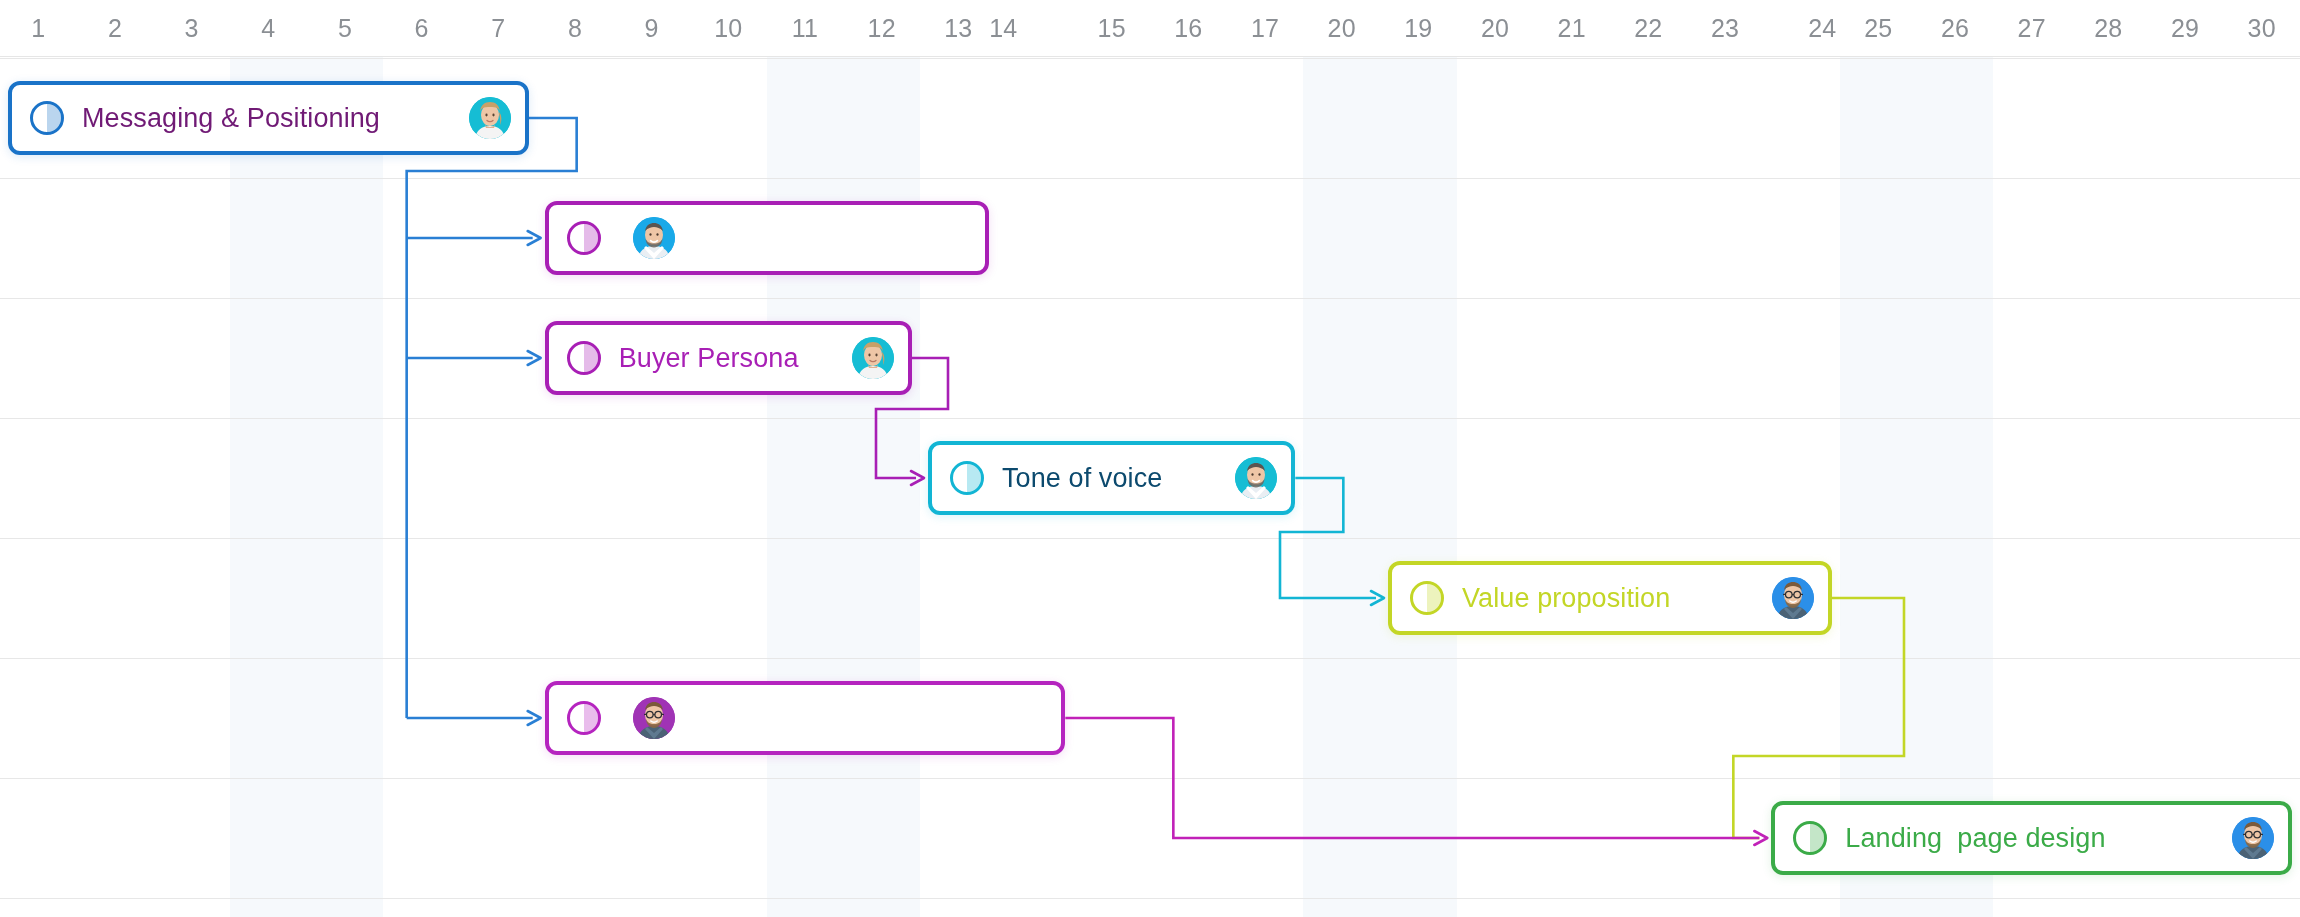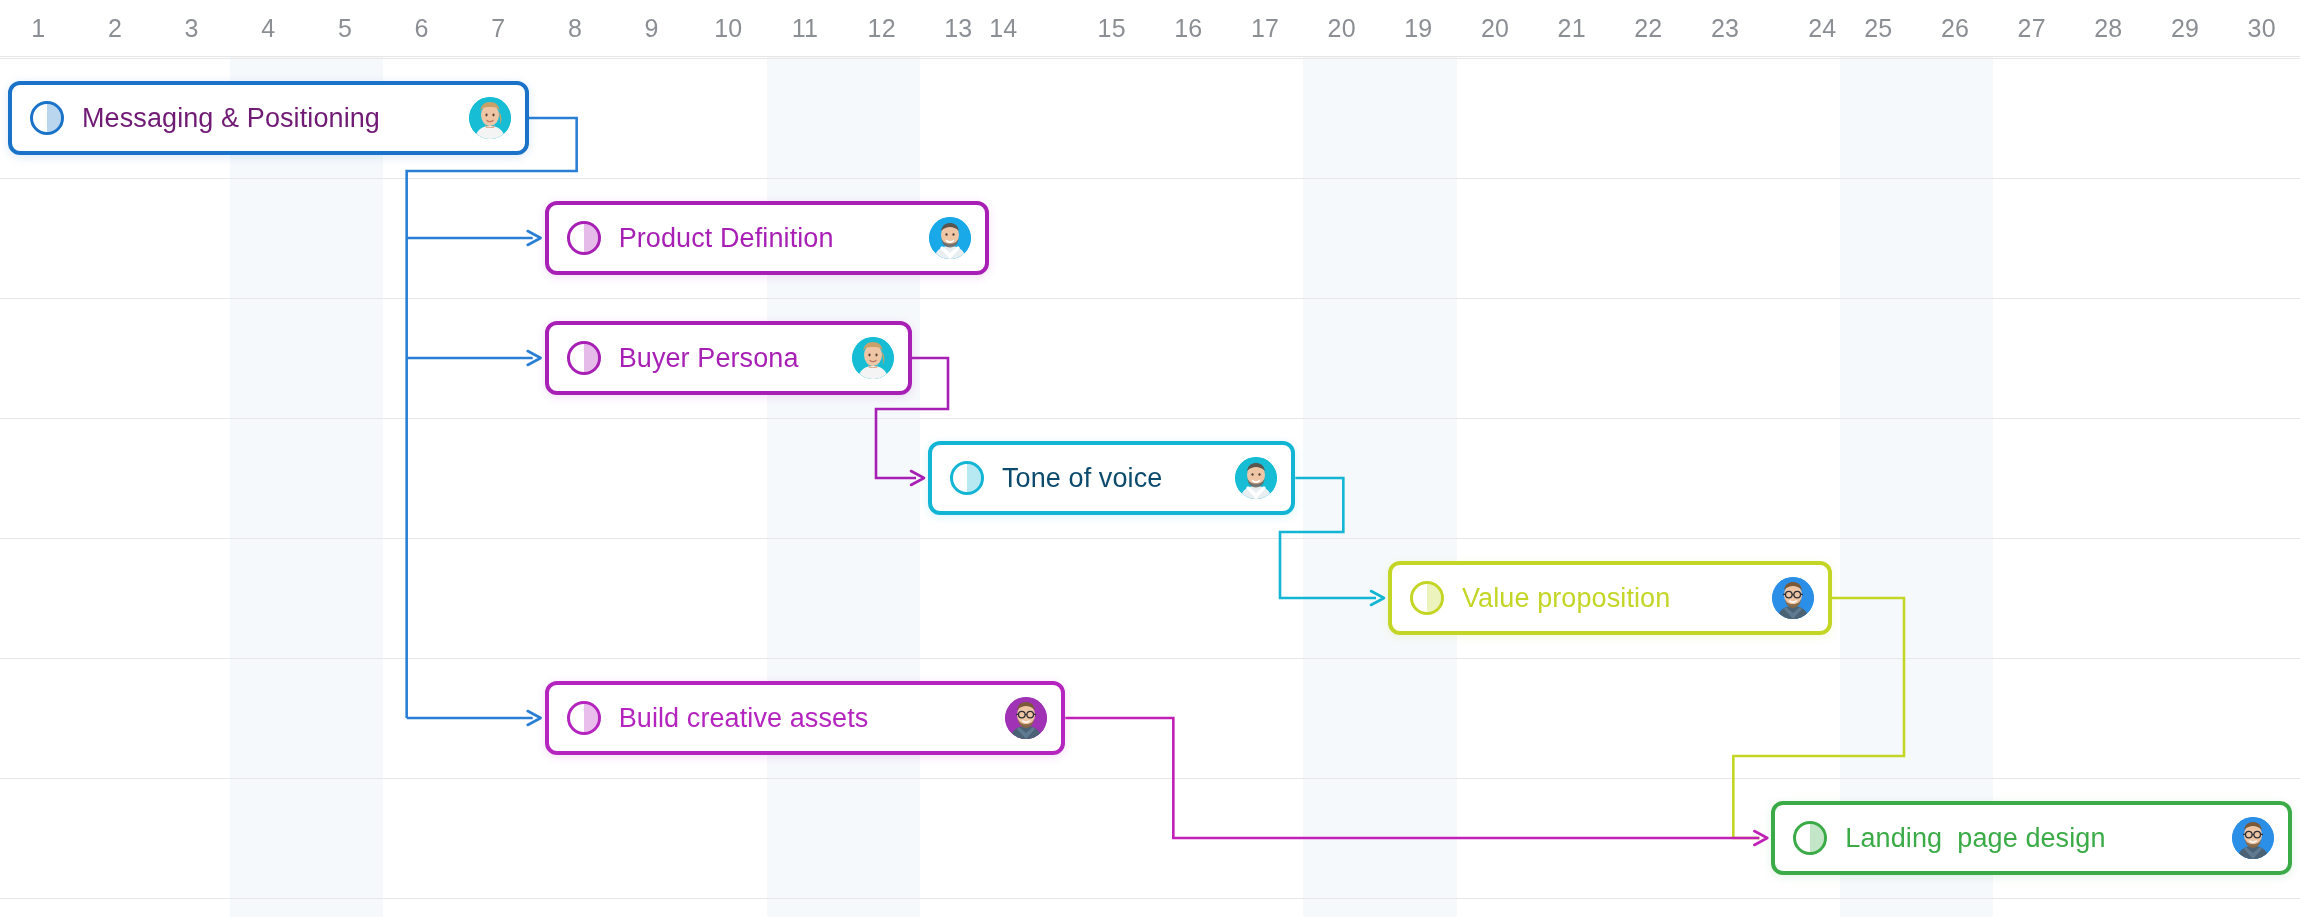--- a/index.html
+++ b/index.html
@@ -126,21 +126,20 @@
       <ellipse cx="24.5" cy="18" rx="1.1" ry="1.4" fill="#5a4434"></ellipse>
       <path d="M18 23.5c1.6 1.6 4.4 1.6 6 0" stroke="#b87a66" stroke-width="1.3" fill="none" stroke-linecap="round"></path>
       <path d="M16 28c2 2.6 8 2.6 10 0l-1 3h-8z" fill="#e2b191"></path>
           </svg>
         </span>
       </div>
       <div class="task" style="left: 544.667px; top: 201px; width: 444px; height: 74px; border-color: rgb(168, 31, 181); box-shadow: rgba(168, 31, 181, 0.15) 0px 2px 10px;">
         <span class="prog" style="border-color: rgb(168, 31, 181);">
           <i style="background: rgb(168, 31, 181); width: 50%;"></i>
         </span>
-        <span class="tlabel" style="color: rgb(168, 31, 181);">Product Definition</span>
         <span class="av" style="background: rgb(25, 169, 232);">
           <svg viewBox="0 0 42 42">
             <circle cx="21" cy="21" r="21" fill="#19a9e8"></circle>
       <path d="M5 42c1.5-9 7.5-13 16-13s14.5 4 16 13z" fill="#e9eef3"></path>
       <path d="M13 29l8 7 8-7 2 2-10 11-10-11z" fill="#ffffff"></path>
       <ellipse cx="21" cy="18" rx="9" ry="10.5" fill="#eec6a6"></ellipse>
       <path d="M12 14c1-6 5-8 9-8s8 2 9 8c-3-3-6-4-9-4s-6 1-9 4z" fill="#5b5550"></path>
       <path d="M12.5 21c0 6 4 9.5 8.5 9.5S29.5 27 29.5 21c-1 4-4 5.5-8.5 5.5S13.5 25 12.5 21z" fill="#6d6660" opacity=".85"></path>
       <ellipse cx="17.5" cy="17.5" rx="1.1" ry="1.3" fill="#4a3a2e"></ellipse>
       <ellipse cx="24.5" cy="17.5" rx="1.1" ry="1.3" fill="#4a3a2e"></ellipse>
@@ -205,21 +204,20 @@
       <path d="M20.1 17.6h1.8M13.5 17.2l-2.4.5M28.5 17.2l2.4.5"></path>
     </g>
     <path d="M17.8 24c2 1.6 4.4 1.6 6.4 0" stroke="#ffffff" stroke-width="1.5" fill="none" stroke-linecap="round"></path>
           </svg>
         </span>
       </div>
       <div class="task" style="left: 544.667px; top: 681px; width: 520.667px; height: 74px; border-color: rgb(181, 36, 191); box-shadow: rgba(181, 36, 191, 0.15) 0px 2px 10px;">
         <span class="prog" style="border-color: rgb(181, 36, 191);">
           <i style="background: rgb(181, 36, 191); width: 50%;"></i>
         </span>
-        <span class="tlabel" style="color: rgb(181, 36, 191);">Build creative assets</span>
         <span class="av" style="background: rgb(160, 51, 181);">
           <svg viewBox="0 0 42 42">
             <circle cx="21" cy="21" r="21" fill="#a033b5"></circle>
     <path d="M5 42c1.5-9 7.5-13 16-13s14.5 4 16 13z" fill="#4b6275"></path>
     <path d="M14 30l7 6 7-6 2 2-9 10-9-10z" fill="#5f7a90"></path>
     <ellipse cx="21" cy="18" rx="9" ry="10.5" fill="#eec6a6"></ellipse>
     <path d="M12 13c1-6 5-8 9-8s8 2 9 8c-3-3-6-4-9-4s-6 1-9 4z" fill="#7b5a3a"></path>
     <path d="M13 21.5c0 6 4 9.5 8 9.5s8-3.5 8-9.5c-1 4-4 5.5-8 5.5s-7-1.5-8-5.5z" fill="#8a6743" opacity=".9"></path>
     <g fill="none" stroke="#2f2f33" stroke-width="1.3">
       <circle cx="16.8" cy="17.6" r="3.3"></circle>

